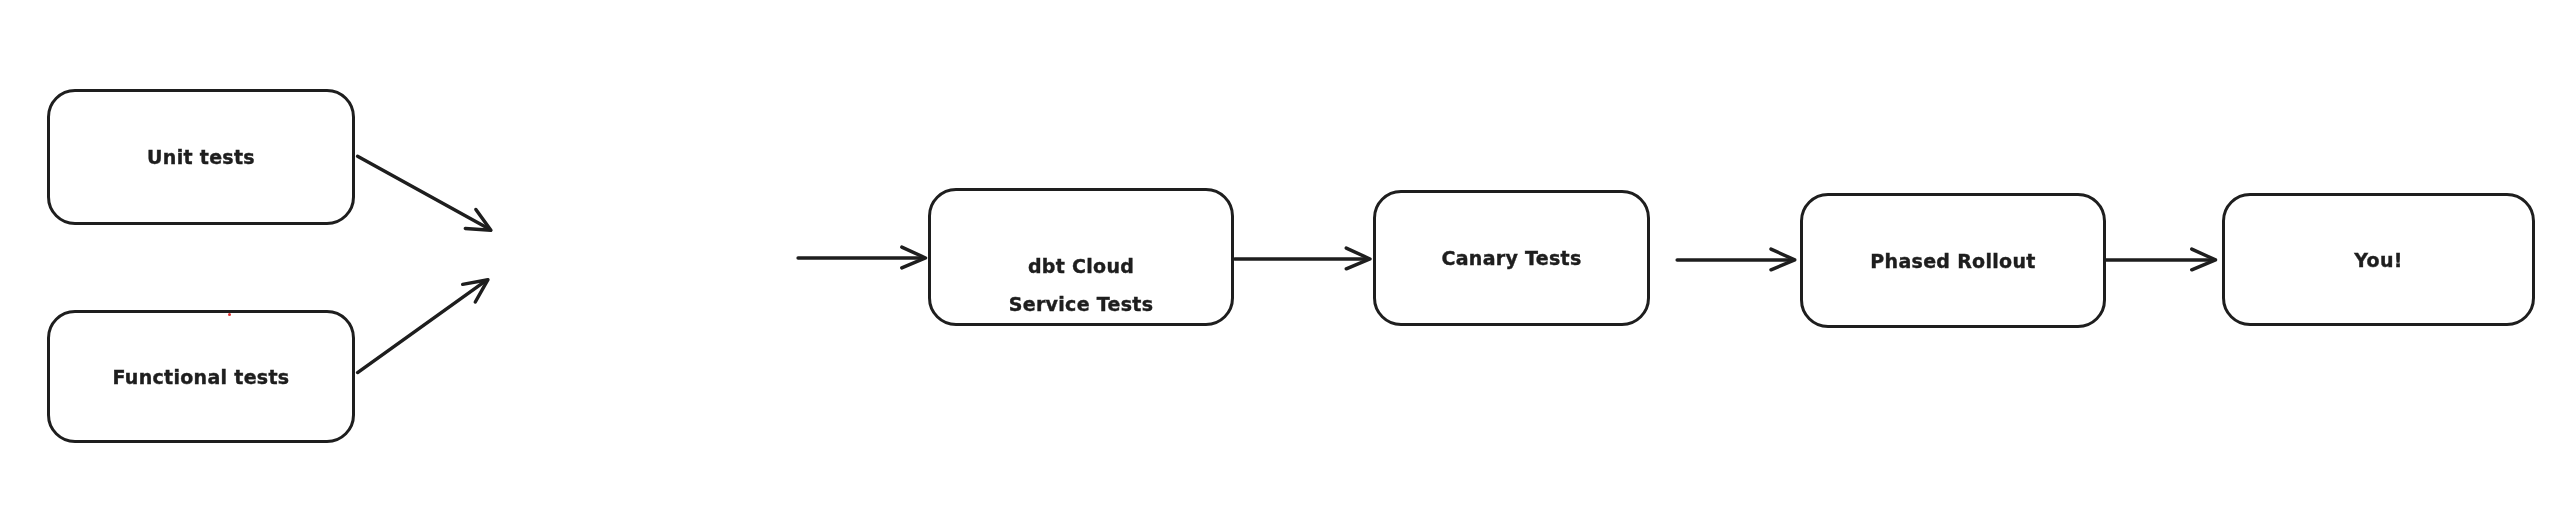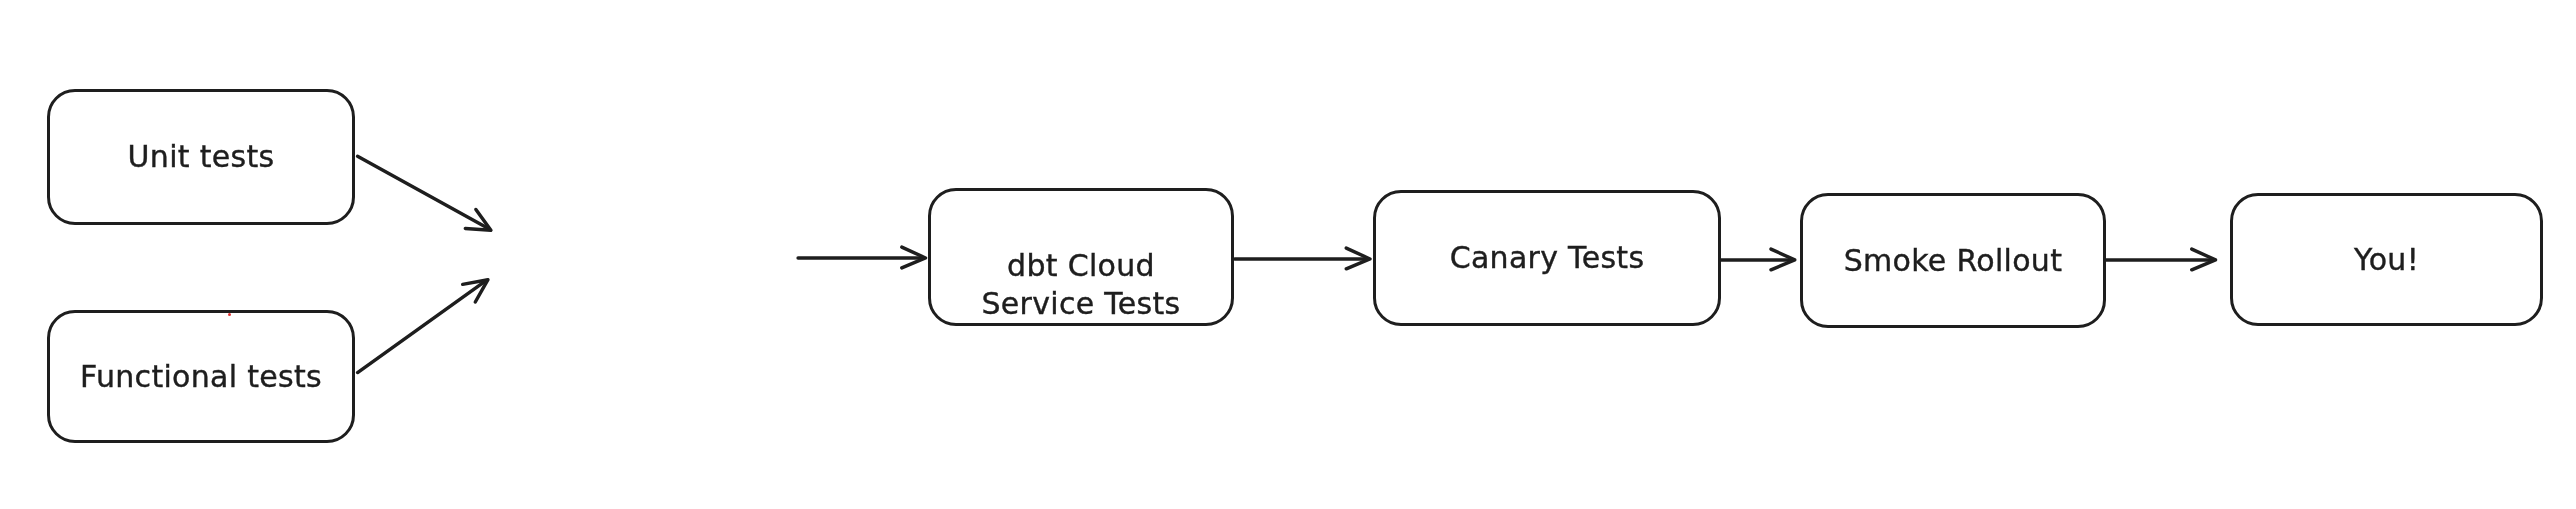--- a/index.html
+++ b/index.html
@@ -36,33 +36,34 @@
     background: var(--fill, #ffffff);
     border: 3px solid var(--stroke, #1e1e1e);
     border-radius: 28px;
     display: flex;
     align-items: center;
     justify-content: center;
     text-align: center;
   }
   .node-label {
     color: var(--stroke, #1e1e1e);
-    font-size: 30px;
+    font-size: 19px;
     line-height: 38px;
     letter-spacing: 0.3px;
     white-space: pre-line;
+    font-weight: bold;
     -webkit-text-stroke: 0.4px var(--stroke, #1e1e1e);
   }
   .n-unit       { left: 47px;   top: 89px;  width: 308px; height: 136px; }
   .n-functional { left: 47px;   top: 310px; width: 308px; height: 133px; }
   .n-smoke      { left: 491px;  top: 188px; width: 307px; height: 135px; }
   .n-dbt        { left: 928px;  top: 188px; width: 306px; height: 138px; align-items: flex-end; }
-  .n-canary     { left: 1373px; top: 190px; width: 348px; height: 136px; }
+  .n-canary     { left: 1373px; top: 190px; width: 277px; height: 136px; }
   .n-phased     { left: 1800px; top: 193px; width: 306px; height: 135px; }
-  .n-you        { left: 2222px; top: 193px; width: 313px; height: 133px; margin-left: 8px; }
+  .n-you        { left: 2222px; top: 193px; width: 313px; height: 133px; }
   .red-dot {
     position: absolute;
     left: 228px;
     top: 313px;
     width: 3px;
     height: 3px;
     border-radius: 50%;
     background: var(--artifact, #e03131);
   }
 </style>
@@ -116,21 +117,21 @@
   <div class="node n-dbt">
     <span class="node-label">dbt Cloud
 Service Tests</span>
   </div>
 
   <div class="node n-canary">
     <span class="node-label">Canary Tests</span>
   </div>
 
   <div class="node n-phased">
-    <span class="node-label">Smoke Rollout</span>
+    <span class="node-label">Phased Rollout</span>
   </div>
 
   <div class="node n-you">
     <span class="node-label">You!</span>
   </div>
 
   <div class="red-dot"></div>
 
 </div>
 

